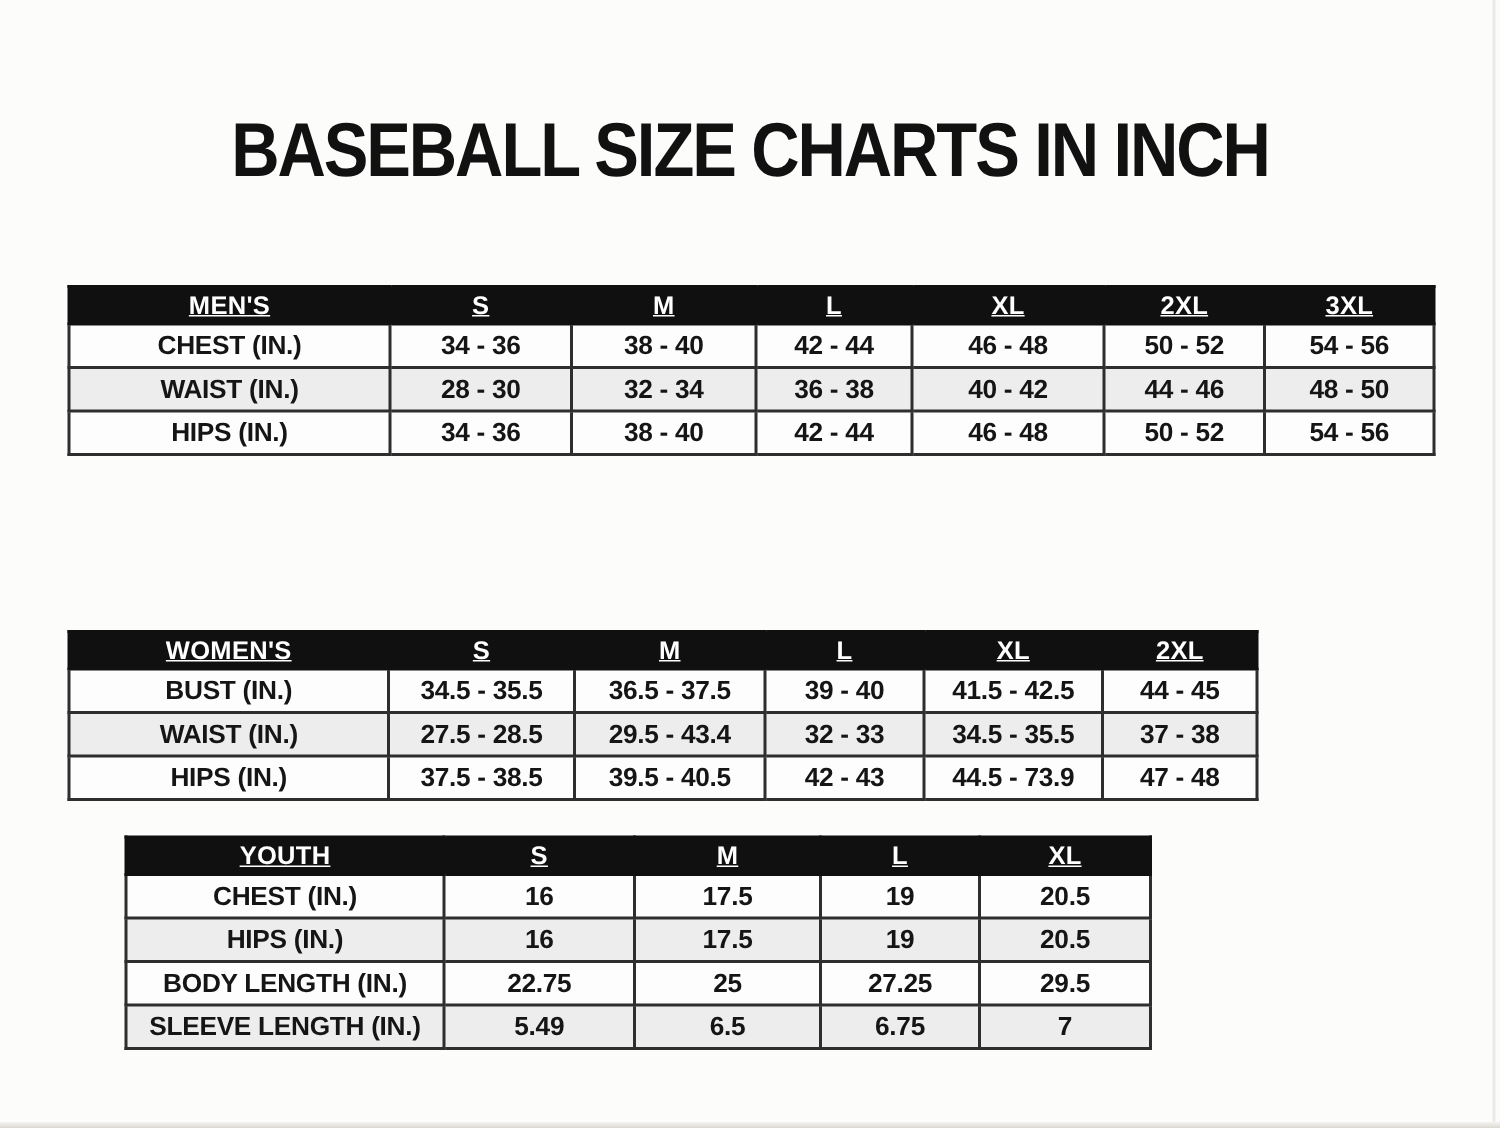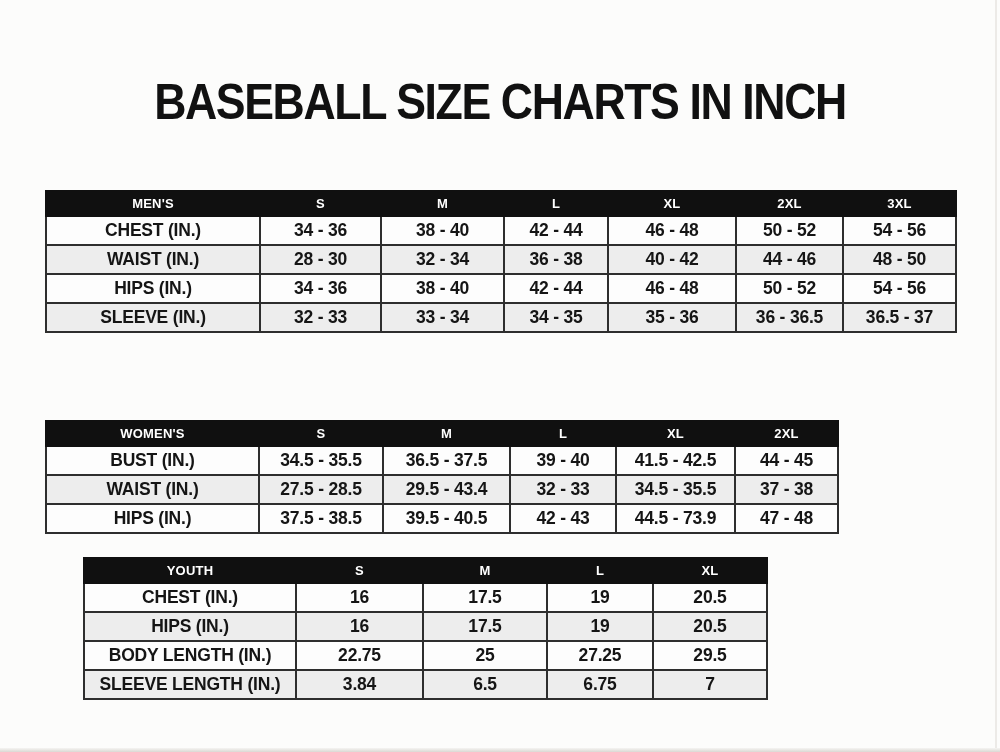--- a/index.html
+++ b/index.html
@@ -31,26 +31,27 @@
     left: 45px;
     border-collapse: collapse;
     table-layout: fixed;
     color: #151515;
     background: #fdfdfd;
     border: 2px solid #1a1a1a;
   }
   .tbl th {
     background: #101010;
     color: #ffffff;
-    font-size: 13px;
+    font-size: 17px;
     font-weight: 700;
     height: 23px;
     border: 2px solid #101010;
     letter-spacing: 0.2px;
     padding: 0;
+    text-decoration: underline;
   }
   .tbl td {
     font-size: 17.5px;
     font-weight: 700;
     text-align: center;
     vertical-align: middle;
     height: 27px;
     border: 2px solid #2e2e2e;
     letter-spacing: -0.2px;
     padding: 0;
@@ -151,29 +152,20 @@
         </tr>
         <tr>
           <td>HIPS (IN.)</td>
           <td>34 - 36</td>
           <td>38 - 40</td>
           <td>42 - 44</td>
           <td>46 - 48</td>
           <td>50 - 52</td>
           <td>54 - 56</td>
         </tr>
-        <tr>
-          <td>SLEEVE (IN.)</td>
-          <td>32 - 33</td>
-          <td>33 - 34</td>
-          <td>34 - 35</td>
-          <td>35 - 36</td>
-          <td>36 - 36.5</td>
-          <td>36.5 - 37</td>
-        </tr>
       </tbody>
     </table>
   <table class="tbl tbl-womens">
       <colgroup>
         <col>
         <col>
         <col>
         <col>
         <col>
         <col>
@@ -249,21 +241,21 @@
         </tr>
         <tr>
           <td>BODY LENGTH (IN.)</td>
           <td>22.75</td>
           <td>25</td>
           <td>27.25</td>
           <td>29.5</td>
         </tr>
         <tr>
           <td>SLEEVE LENGTH (IN.)</td>
-          <td>3.84</td>
+          <td>5.49</td>
           <td>6.5</td>
           <td>6.75</td>
           <td>7</td>
         </tr>
       </tbody>
     </table>
 
   <div class="right-edge"></div>
   <div class="bottom-edge"></div>
 </div>

